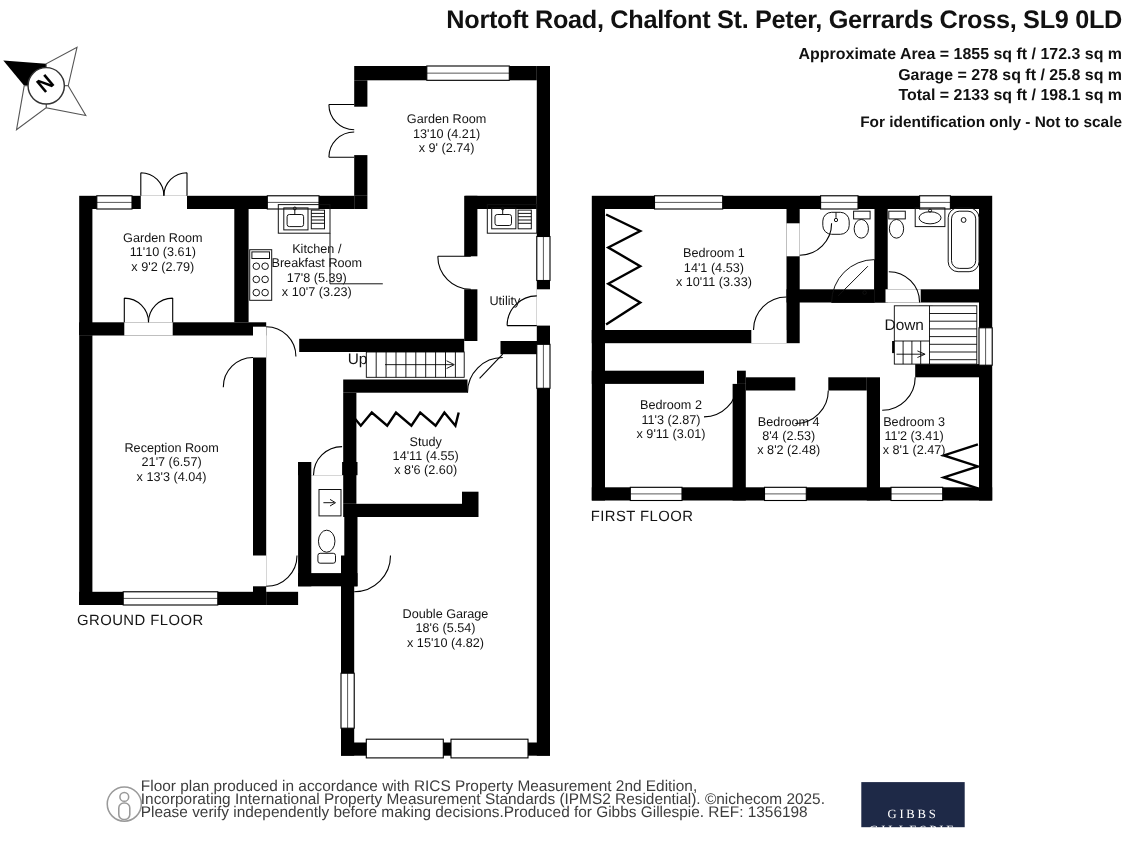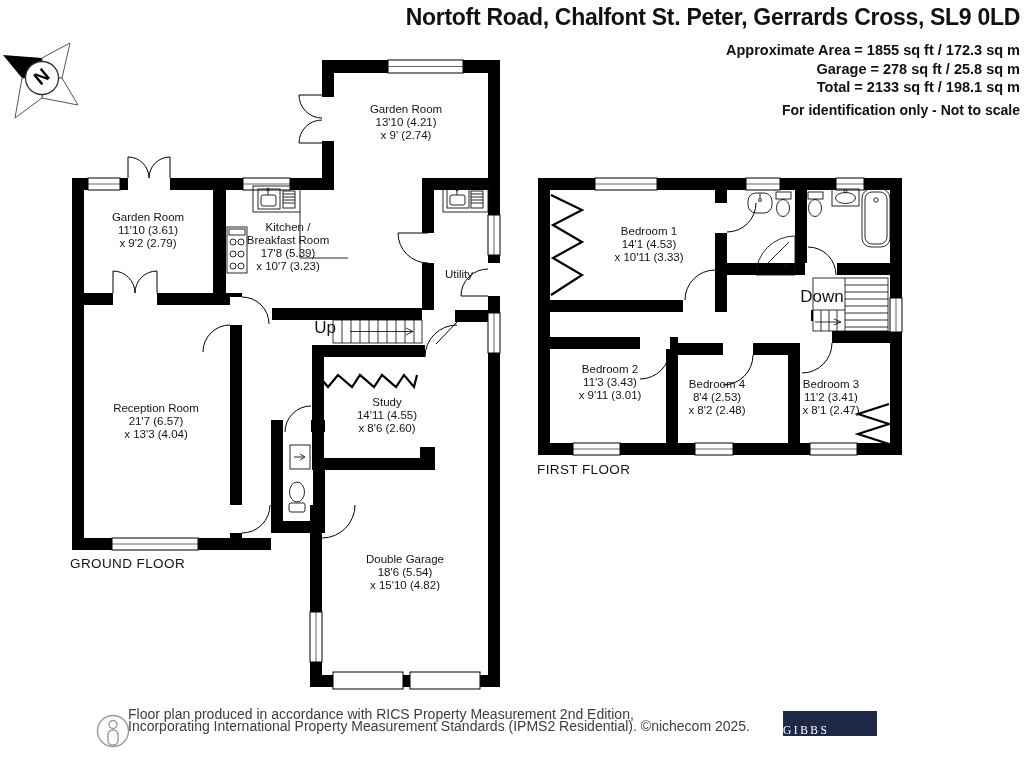--- a/index.html
+++ b/index.html
@@ -6,29 +6,29 @@
   body{width:1024px;height:768px;position:relative;background:#fff;
        font-family:"Liberation Sans",sans-serif;color:#141414;overflow:hidden}
   svg{position:absolute;left:0;top:0}
   .title{position:absolute;top:4px;right:4px;font-size:23px;font-weight:700;
          letter-spacing:-.3px;white-space:nowrap;color:#111}
   .area-block{position:absolute;right:4px;top:41px;text-align:right;font-weight:700;
               font-size:14.5px;line-height:18.5px;color:#111}
   .area-note{font-size:14px;margin-top:4px;font-weight:700}
   .room-label{position:absolute;transform:translateX(-50%);text-align:center;
               font-size:11.5px;line-height:13px;white-space:nowrap;color:#141414}
-  .small-label{position:absolute;transform:translateX(-50%);font-size:17px;
+  .small-label{position:absolute;transform:translateX(-50%);font-size:14px;
                white-space:nowrap;color:#141414}
   .floor-label{position:absolute;font-size:13.5px;letter-spacing:.4px;color:#141414}
   .compass-n{position:absolute;left:42px;top:77px;transform:translate(-50%,-50%) rotate(-40deg);
              font-size:19px;font-weight:700;color:#000}
   .footer-text{position:absolute;left:128px;top:708px;font-size:14px;line-height:12px;color:#3d3d3d}
-  .logo{position:absolute;left:783px;top:711px;width:94px;height:25px;background:#1e2947;
-        color:#fff;text-align:left;font-family:"Liberation Serif",serif;
-        letter-spacing:2.5px;font-size:11.5px;line-height:14px;padding-top:12px;box-sizing:border-box}
+  .logo{position:absolute;left:783px;top:711px;width:94px;height:41px;background:#1e2947;
+        color:#fff;text-align:center;font-family:"Liberation Serif",serif;
+        letter-spacing:2.5px;font-size:11.5px;line-height:14px;padding-top:23px;box-sizing:border-box}
 </style>
 </head>
 <body>
 
 <svg width="1024" height="768" viewBox="0 0 1024 768">
 
   <g>
     <polygon points="3,55 42,58 42,78 22,78" fill="#000"></polygon>
     <polygon points="70,43 62,78 42,78 42,58" fill="#fff" stroke="#555" stroke-width="1"></polygon>
     <polygon points="78,105 42,98 42,78 62,78" fill="#fff" stroke="#555" stroke-width="1"></polygon>
@@ -340,21 +340,21 @@
 </div>
 <div class="small-label" style="left:325px;top:318px">Up</div>
 
 <div class="room-label" style="left:649px;top:225px">
   <div>Bedroom 1</div>
   <div>14'1 (4.53)</div>
   <div>x 10'11 (3.33)</div>
 </div>
 <div class="room-label" style="left:610px;top:363px">
   <div>Bedroom 2</div>
-  <div>11'3 (3.43)</div>
+  <div>11'3 (2.87)</div>
   <div>x 9'11 (3.01)</div>
 </div>
 <div class="room-label" style="left:717px;top:378px">
   <div>Bedroom 4</div>
   <div>8'4 (2.53)</div>
   <div>x 8'2 (2.48)</div>
 </div>
 <div class="room-label" style="left:831px;top:378px">
   <div>Bedroom 3</div>
   <div>11'2 (3.41)</div>
@@ -367,18 +367,19 @@
 
 <svg width="36" height="36" style="left:96px;top:714px">
   <circle cx="17" cy="17" r="15.5" fill="none" stroke="#9a9a9a" stroke-width="1.4"></circle>
   <circle cx="17" cy="10.5" r="4" fill="none" stroke="#9a9a9a" stroke-width="1.4"></circle>
   <rect x="12" y="16" width="10" height="15" rx="4.5" fill="none" stroke="#9a9a9a" stroke-width="1.4"></rect>
 </svg>
 
 <div class="footer-text">
   <div>Floor plan produced in accordance with RICS Property Measurement 2nd Edition,</div>
   <div>Incorporating International Property Measurement Standards (IPMS2 Residential).  ©nichecom 2025.</div>
+  <div>Please verify independently before making decisions.Produced for Gibbs Gillespie.   REF:  1356198</div>
 </div>
 
 <div class="logo">
   <div>GIBBS</div>
   <div>GILLESPIE</div>
 </div>
 
 </body></html>

